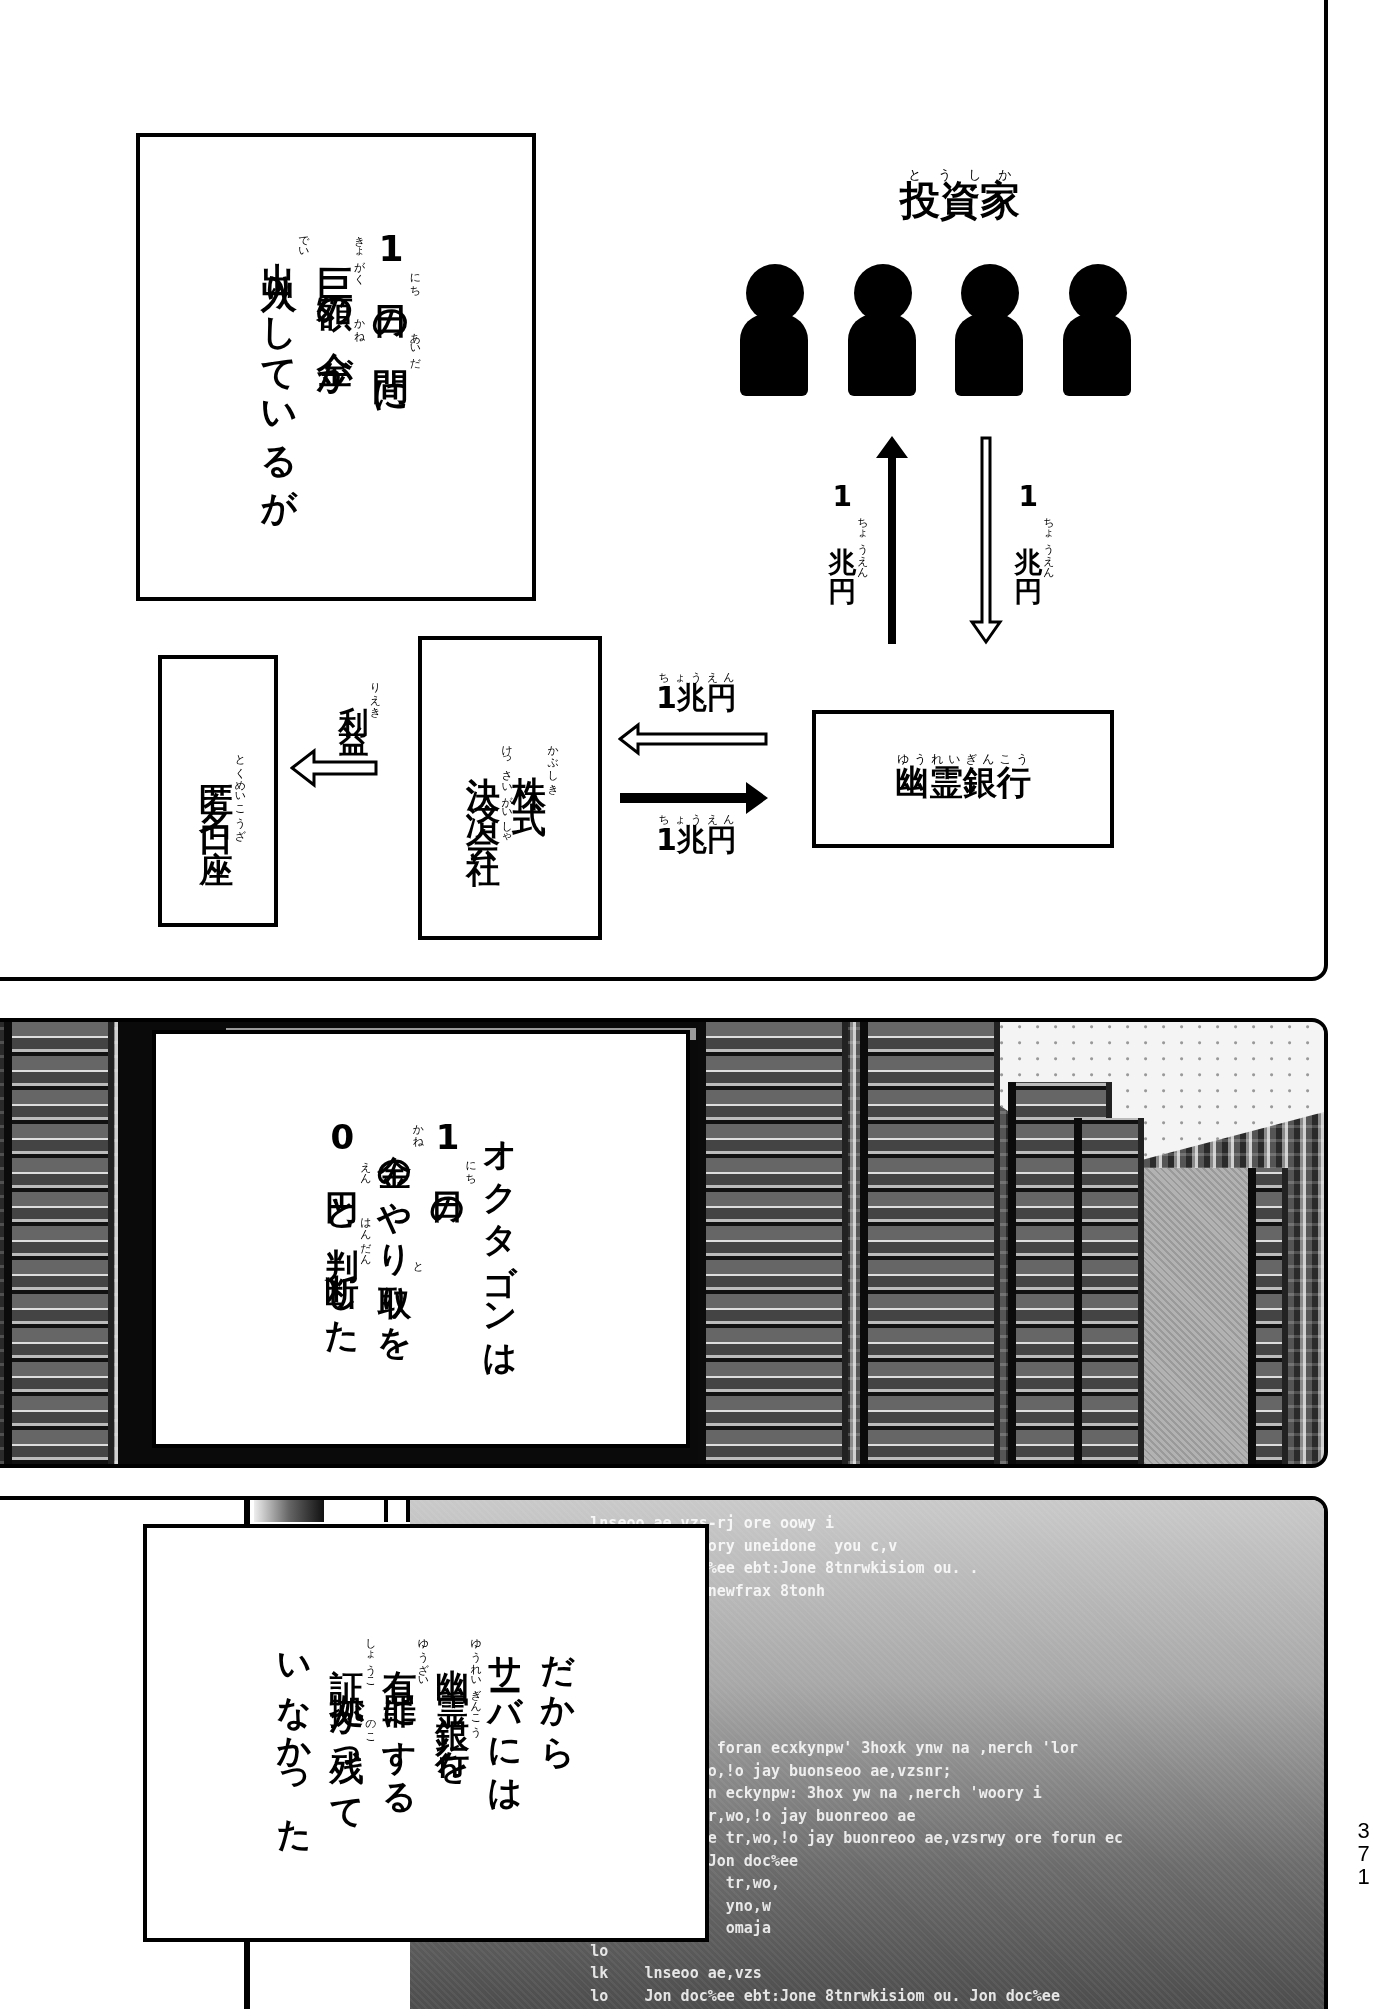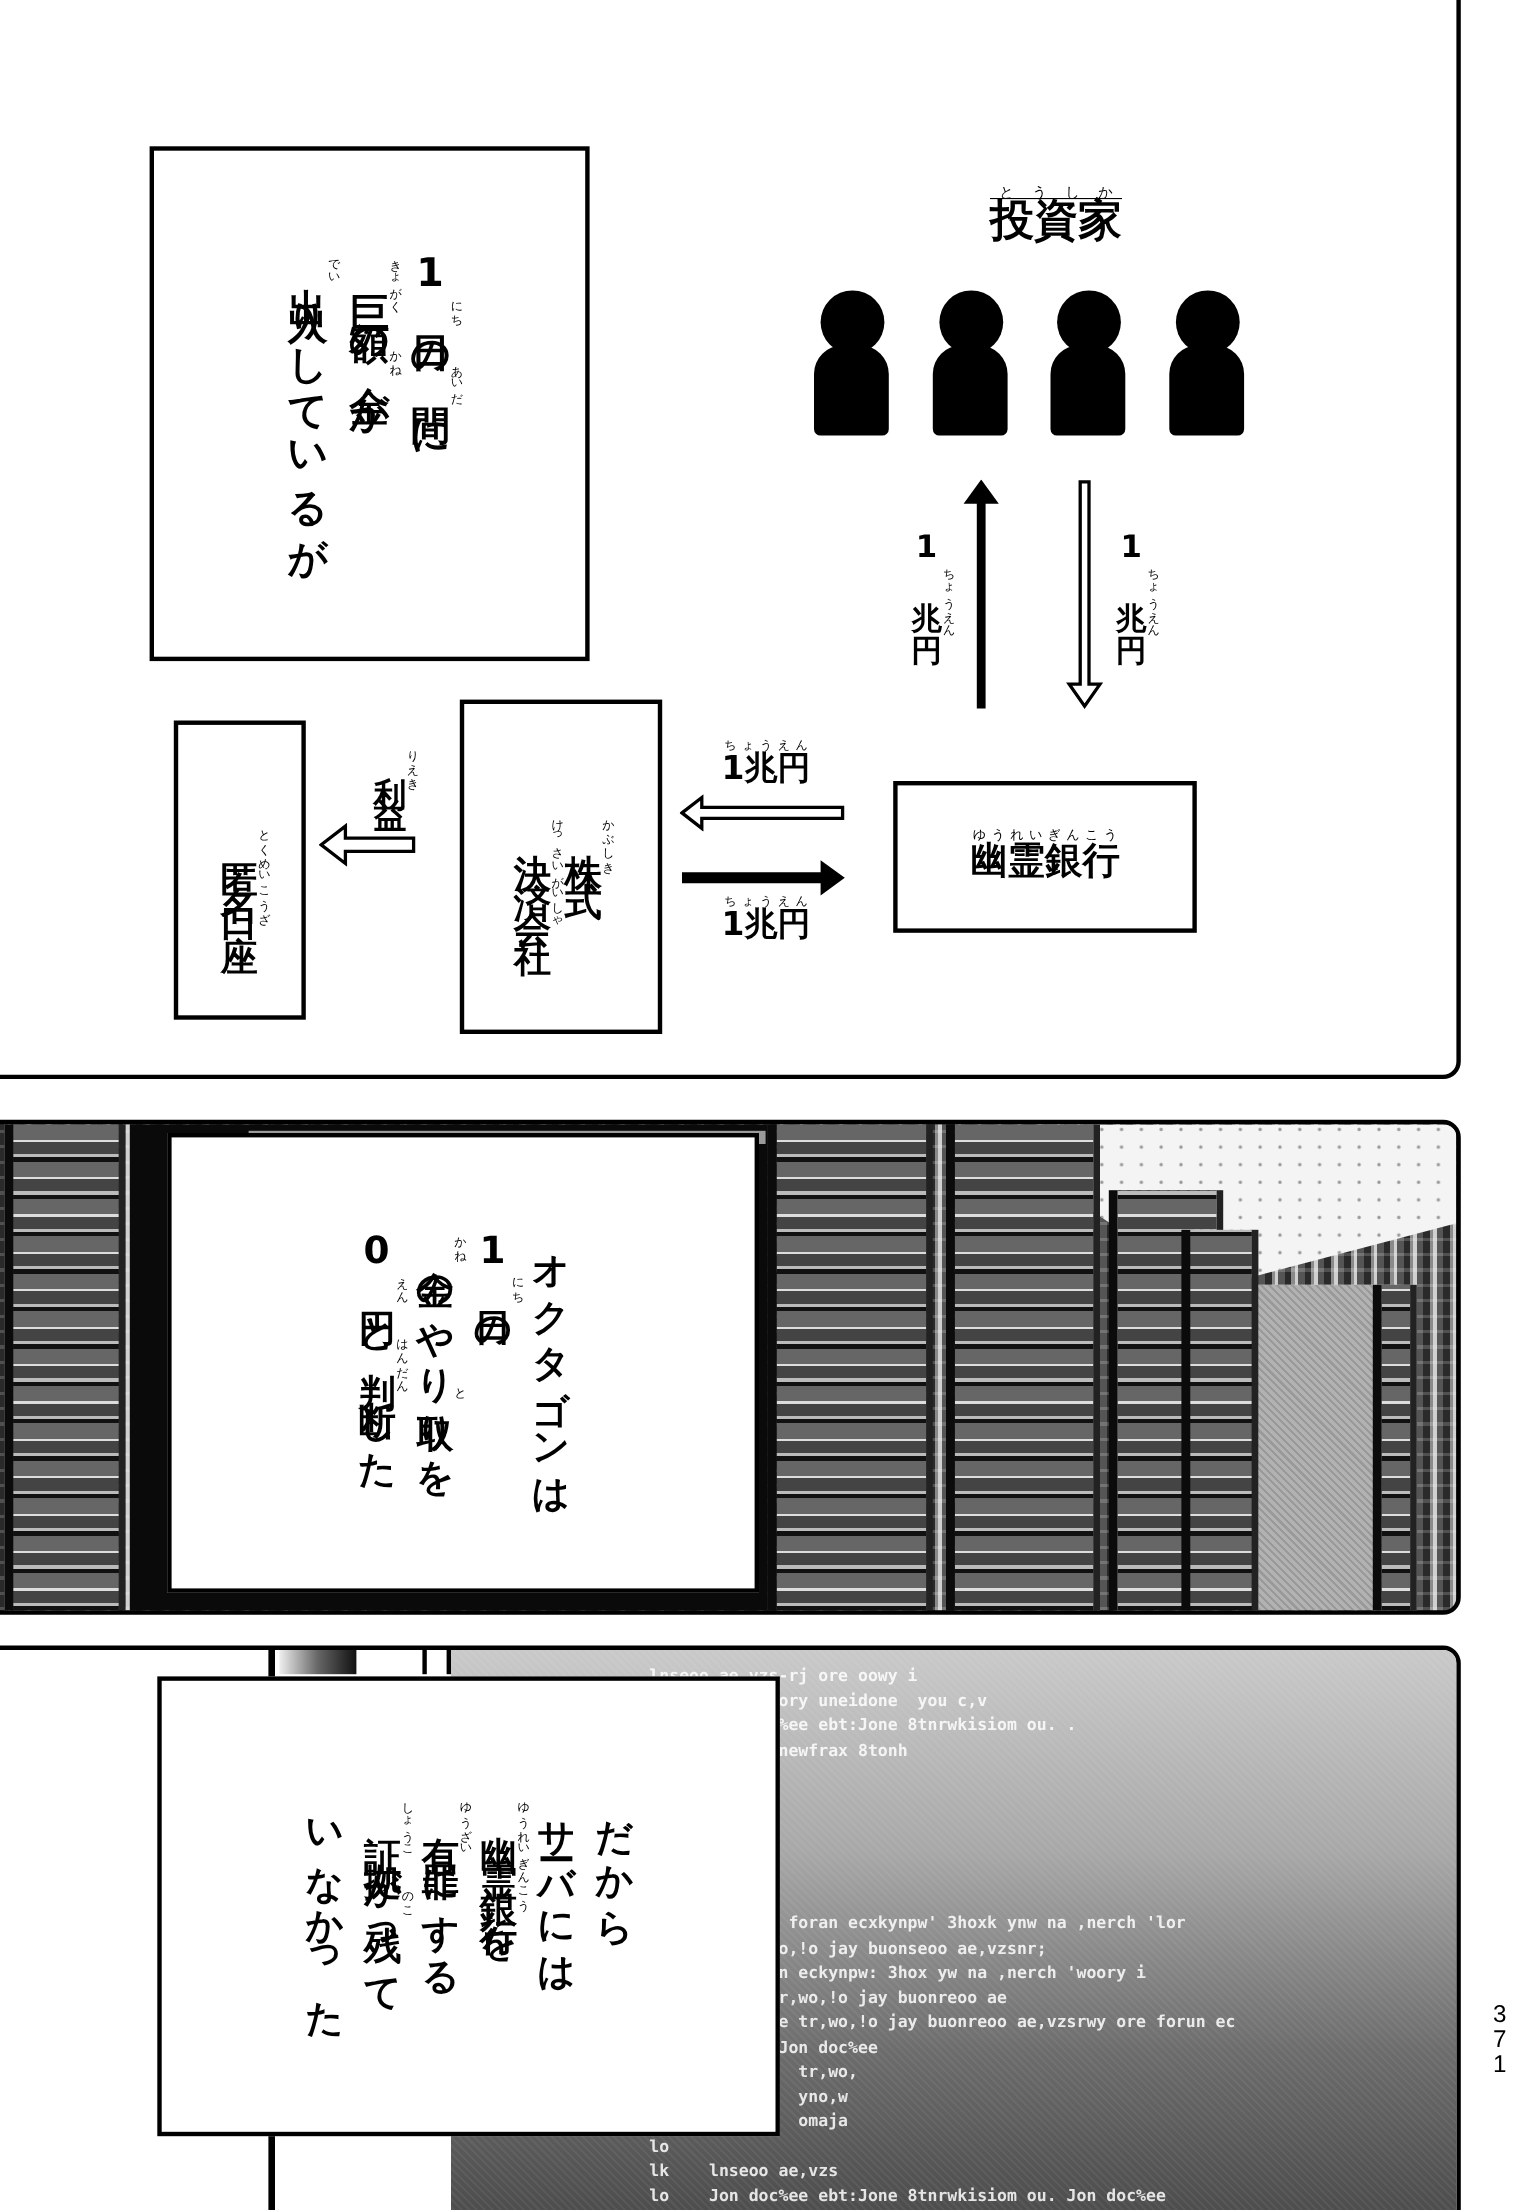--- a/index.html
+++ b/index.html
@@ -15,31 +15,31 @@
   .vt { writing-mode: vertical-rl; text-orientation: upright; font-weight: bold; line-height: 1.55; letter-spacing: 2px; }
   .vt ruby rt { font-size: 11px; font-weight: normal; letter-spacing: 0; }
 
   .box { position: absolute; border: 4px solid #000; background: #fff; display: flex; align-items: center; justify-content: center; }
 
   
   #caption1 { left: 136px; top: 133px; width: 400px; height: 468px; }
   #caption1 .vt { font-size: 36px; }
 
   #investors-title { position: absolute; left: 860px; top: 168px; width: 200px; text-align: center; font-size: 40px; font-weight: bold; }
-  #investors-title rt { font-size: 13px; font-weight: normal; text-decoration: underline; }
+  #investors-title rt { font-size: 13px; font-weight: normal; }
 
   .person { position: absolute; top: 264px; width: 68px; height: 132px; }
   .person .head { position: absolute; left: 6px; top: 0; width: 58px; height: 58px; background: #000; border-radius: 50%; }
   .person .body { position: absolute; left: 0; top: 50px; width: 68px; height: 82px; background: #000; border-radius: 26px 26px 6px 6px; }
 
   .vlabel { position: absolute; font-size: 28px; font-weight: bold; }
   .hlabel { position: absolute; font-size: 30px; font-weight: bold; }
   .hlabel rt { font-size: 11px; font-weight: normal; }
 
-  #bank-box { left: 812px; top: 710px; width: 276px; height: 138px; }
+  #bank-box { left: 812px; top: 710px; width: 302px; height: 138px; }
   #bank-box .name { font-size: 34px; font-weight: bold; }
   #bank-box rt { font-size: 12px; font-weight: normal; }
 
   #company-box { left: 418px; top: 636px; width: 184px; height: 304px; }
   #company-box .vt { font-size: 34px; line-height: 1.3; }
 
   #anon-box { left: 158px; top: 655px; width: 120px; height: 272px; }
   #anon-box .vt { font-size: 34px; }
 
   #profit-label { position: absolute; left: 330px; top: 674px; font-size: 30px; }

